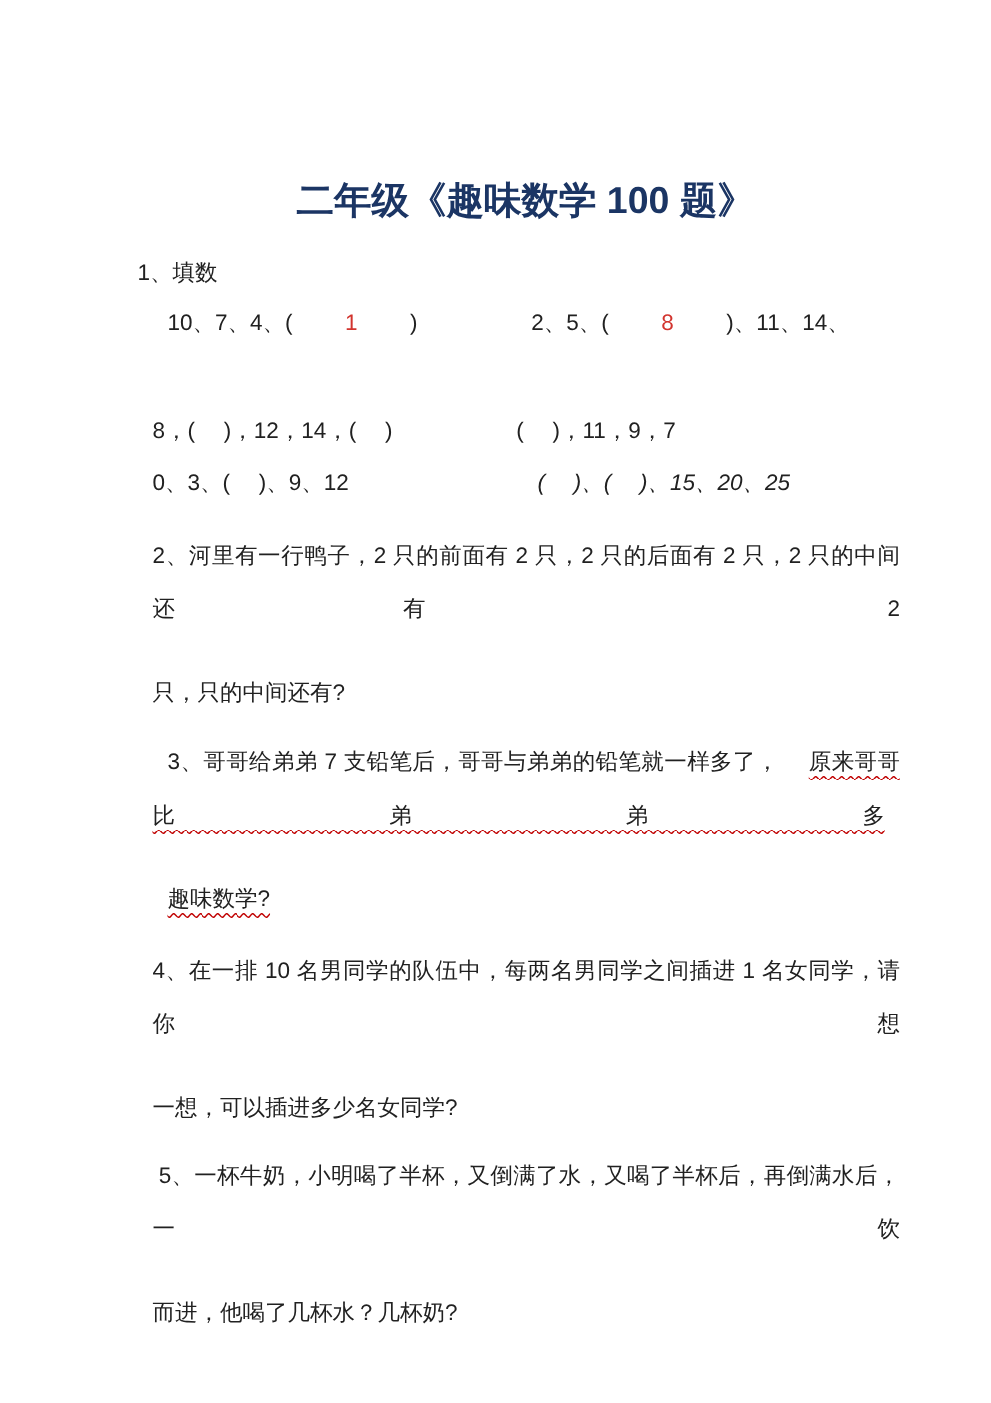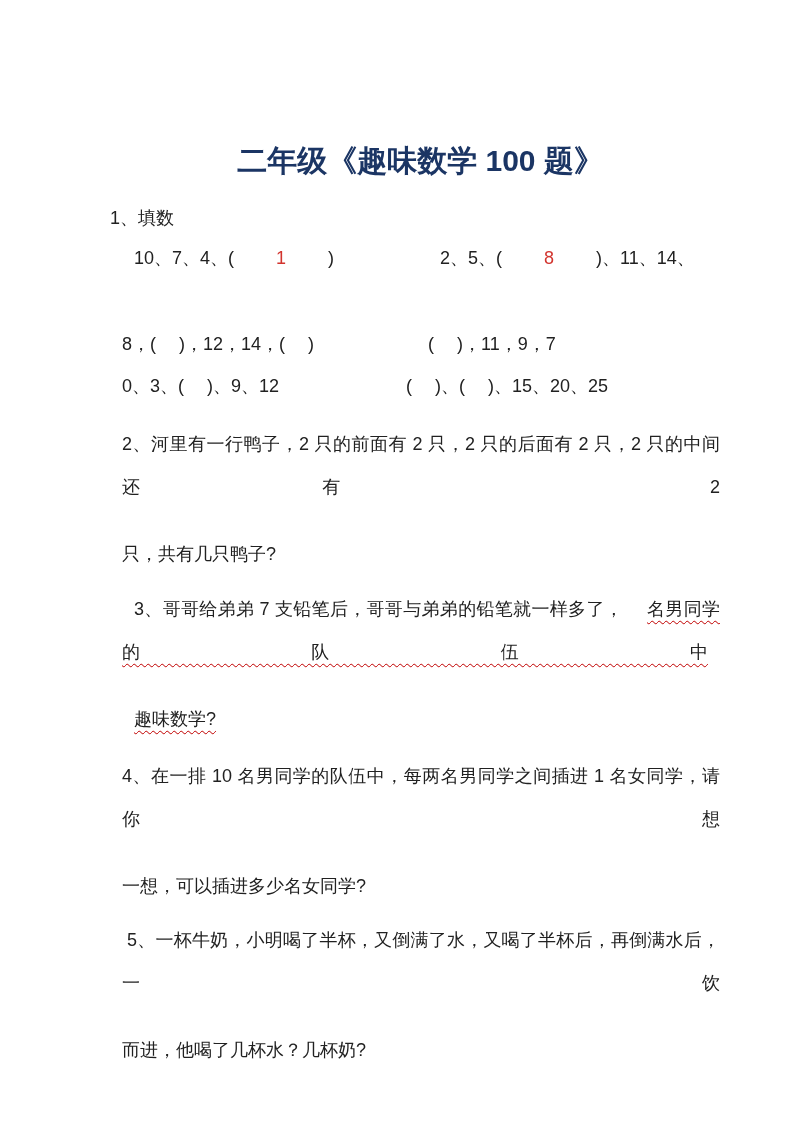--- a/index.html
+++ b/index.html
@@ -33,25 +33,25 @@
   .block {
     position: absolute;
     left: 74px;
     width: 646px;
     font-size: 18px;
     line-height: 43px;
   }
   .seq-row { height: 43px; }
   .seq-right {
     position: absolute;
-    left: 318px;
+    left: 303px;
     top: 0;
     white-space: nowrap;
   }
-  .seq-right.offset { left: 296px; }
+  .seq-right.offset { left: 320px; font-style: italic; }
   .seq-left { white-space: nowrap; margin-top: 15px; }
   .ans { color: var(--answer-red); }
   .jline {
     text-align: justify;
     text-align-last: justify;
   }
   .indent { text-indent: 5px; }
   .wavy {
     text-decoration: underline;
     text-decoration-style: wavy;
@@ -80,25 +80,25 @@
     <span class="seq-right">(　 )，11，9，7</span>
   </div>
 
   <div class="block seq-row" style="top:329px">
     <span class="seq-left">0、3、(　 )、9、12</span>
     <span class="seq-right offset">(　 )、(　 )、15、20、25</span>
   </div>
 
   <div class="block" style="top:375px">
     <div class="jline">2、河里有一行鸭子，2 只的前面有 2 只，2 只的后面有 2 只，2 只的中间还有 2</div>
-    <div>只，共有几只鸭子?</div>
+    <div>只，只的中间还有?</div>
   </div>
 
   <div class="block" style="top:540px">
-    <div class="jline"><span>3、哥哥给弟弟 7 支铅笔后，哥哥与弟弟的铅笔就一样多了，</span><span class="wavy">名男同学的队伍中</span></div>
+    <div class="jline"><span>3、哥哥给弟弟 7 支铅笔后，哥哥与弟弟的铅笔就一样多了，</span><span class="wavy">原来哥哥比弟弟多</span></div>
     <div><span class="wavy">趣味数学?</span></div>
   </div>
 
   <div class="block" style="top:707px">
     <div class="jline">4、在一排 10 名男同学的队伍中，每两名男同学之间插进 1 名女同学，请你想</div>
     <div>一想，可以插进多少名女同学?</div>
   </div>
 
   <div class="block" style="top:871px">
     <div class="jline indent">5、一杯牛奶，小明喝了半杯，又倒满了水，又喝了半杯后，再倒满水后，一饮</div>

